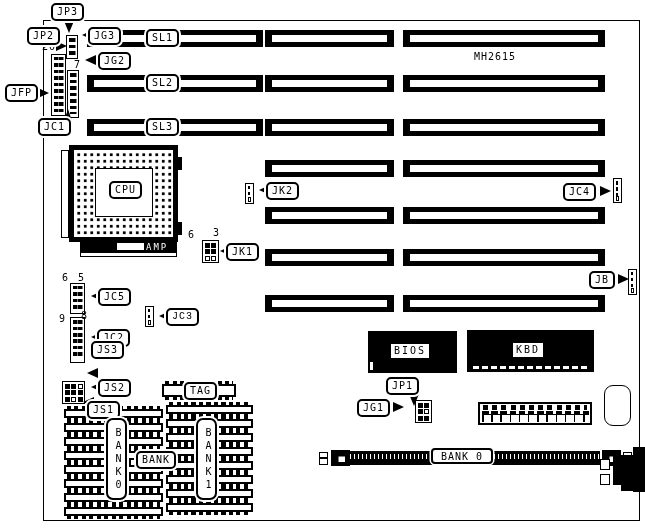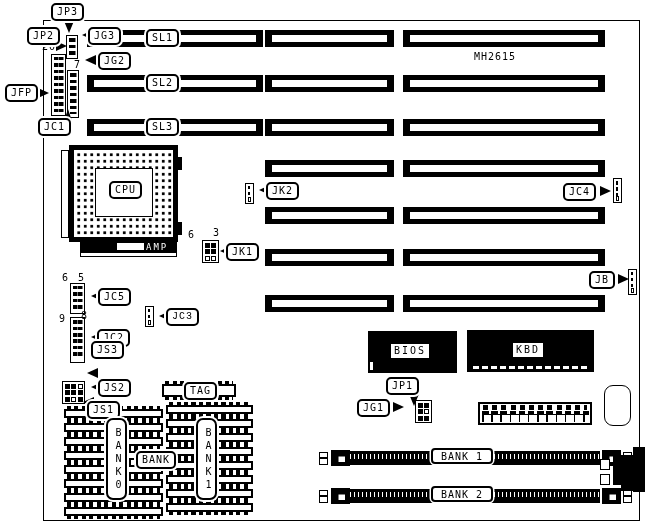--- a/index.html
+++ b/index.html
@@ -293,44 +293,28 @@
   <div class="blob"></div>
 
   <div class="simm" style="top:450px;">
     <div class="endcap" style="left:0;">
         <i></i>
       </div>
     <div class="clip" style="left:12px;">
         <i></i>
       </div>
     <div class="bar"></div>
-    <div class="blabel">BANK 1</div>
+    <div class="blabel">BANK 0</div>
     <div class="clip" style="left:283px;">
         <i></i>
       </div>
     <div class="endcap" style="left:304px;">
         <i></i>
       </div>
   </div>
-  <div class="simm" style="top:488px;">
-    <div class="endcap" style="left:0;">
-        <i></i>
-      </div>
-    <div class="clip" style="left:12px;">
-        <i></i>
-      </div>
-    <div class="bar"></div>
-    <div class="blabel">BANK 2</div>
-    <div class="clip" style="left:283px;">
-        <i></i>
-      </div>
-    <div class="endcap" style="left:304px;">
-        <i></i>
-      </div>
-  </div>
 
   <div class="blackbox" style="left:633px;top:447px;width:12px;height:45px;z-index:7;"></div>
   <div class="blackbox" style="left:613px;top:455px;width:32px;height:30px;z-index:7;"></div>
   <div class="blackbox" style="left:621px;top:485px;width:24px;height:6px;z-index:7;"></div>
   <div class="notch" style="left:600px;top:459px;"></div>
   <div class="notch" style="left:600px;top:474px;"></div>
 
 </div>
 
 </body></html>

